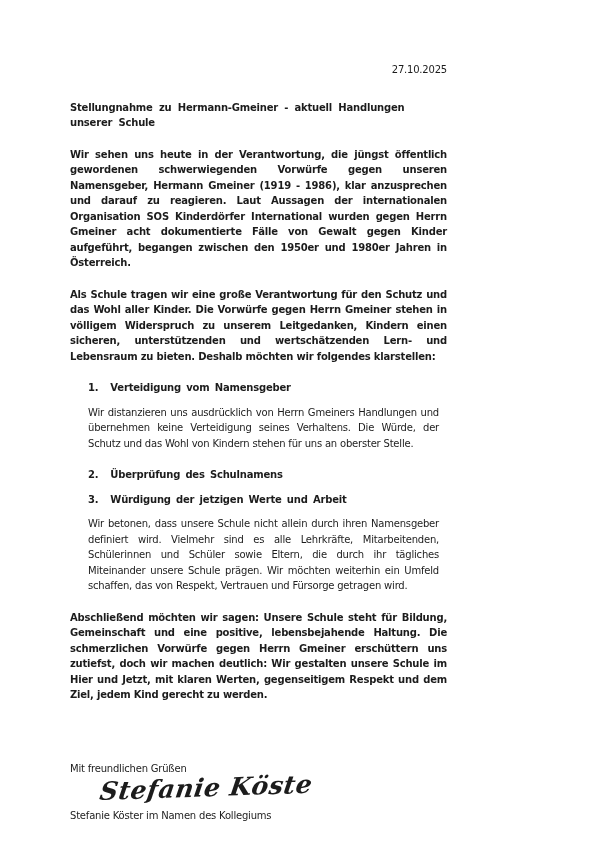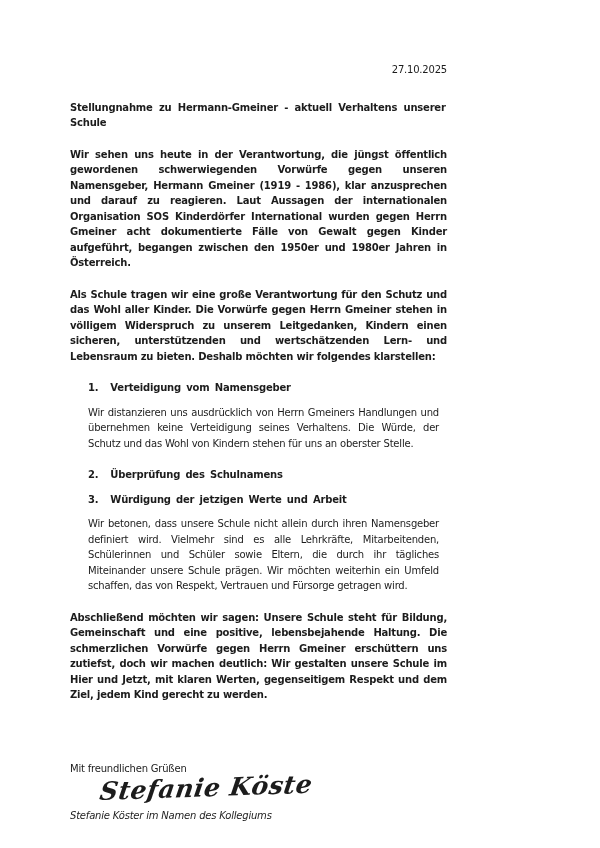--- a/index.html
+++ b/index.html
@@ -63,31 +63,30 @@
     font-style: italic;
     font-weight: bold;
     font-size: 25px;
     line-height: 28px;
     letter-spacing: 0.5px;
     transform: skewX(-10deg) rotate(-2deg);
     transform-origin: left bottom;
   }
   .signoff {
     margin: 2px 0 0 0;
-    font-style: italic;
   }
 </style>
 </head>
 <body>
 
 <div class="page">
 
   <p class="date-line">27.10.2025</p>
 
-  <p class="doc-title">Stellungnahme zu Hermann-Gmeiner - aktuell Verhaltens unserer Schule</p>
+  <p class="doc-title">Stellungnahme zu Hermann-Gmeiner - aktuell Handlungen unserer Schule</p>
 
   <p class="body-par">Wir sehen uns heute in der Verantwortung, die jüngst öffentlich gewordenen schwerwiegenden Vorwürfe gegen unseren Namensgeber, Hermann Gmeiner (1919 - 1986), klar anzusprechen und darauf zu reagieren. Laut Aussagen der internationalen Organisation SOS Kinderdörfer International wurden gegen Herrn Gmeiner acht dokumentierte Fälle von Gewalt gegen Kinder aufgeführt, begangen zwischen den 1950er und 1980er Jahren in Österreich.</p>
 
   <p class="body-par">Als Schule tragen wir eine große Verantwortung für den Schutz und das Wohl aller Kinder. Die Vorwürfe gegen Herrn Gmeiner stehen in völligem Widerspruch zu unserem Leitgedanken, Kindern einen sicheren, unterstützenden und wertschätzenden Lern- und Lebensraum zu bieten. Deshalb möchten wir folgendes klarstellen:</p>
 
   <div class="section">
     <div class="section-heading">
       <span>1.</span>
       <span>Verteidigung vom Namensgeber</span>
     </div>

